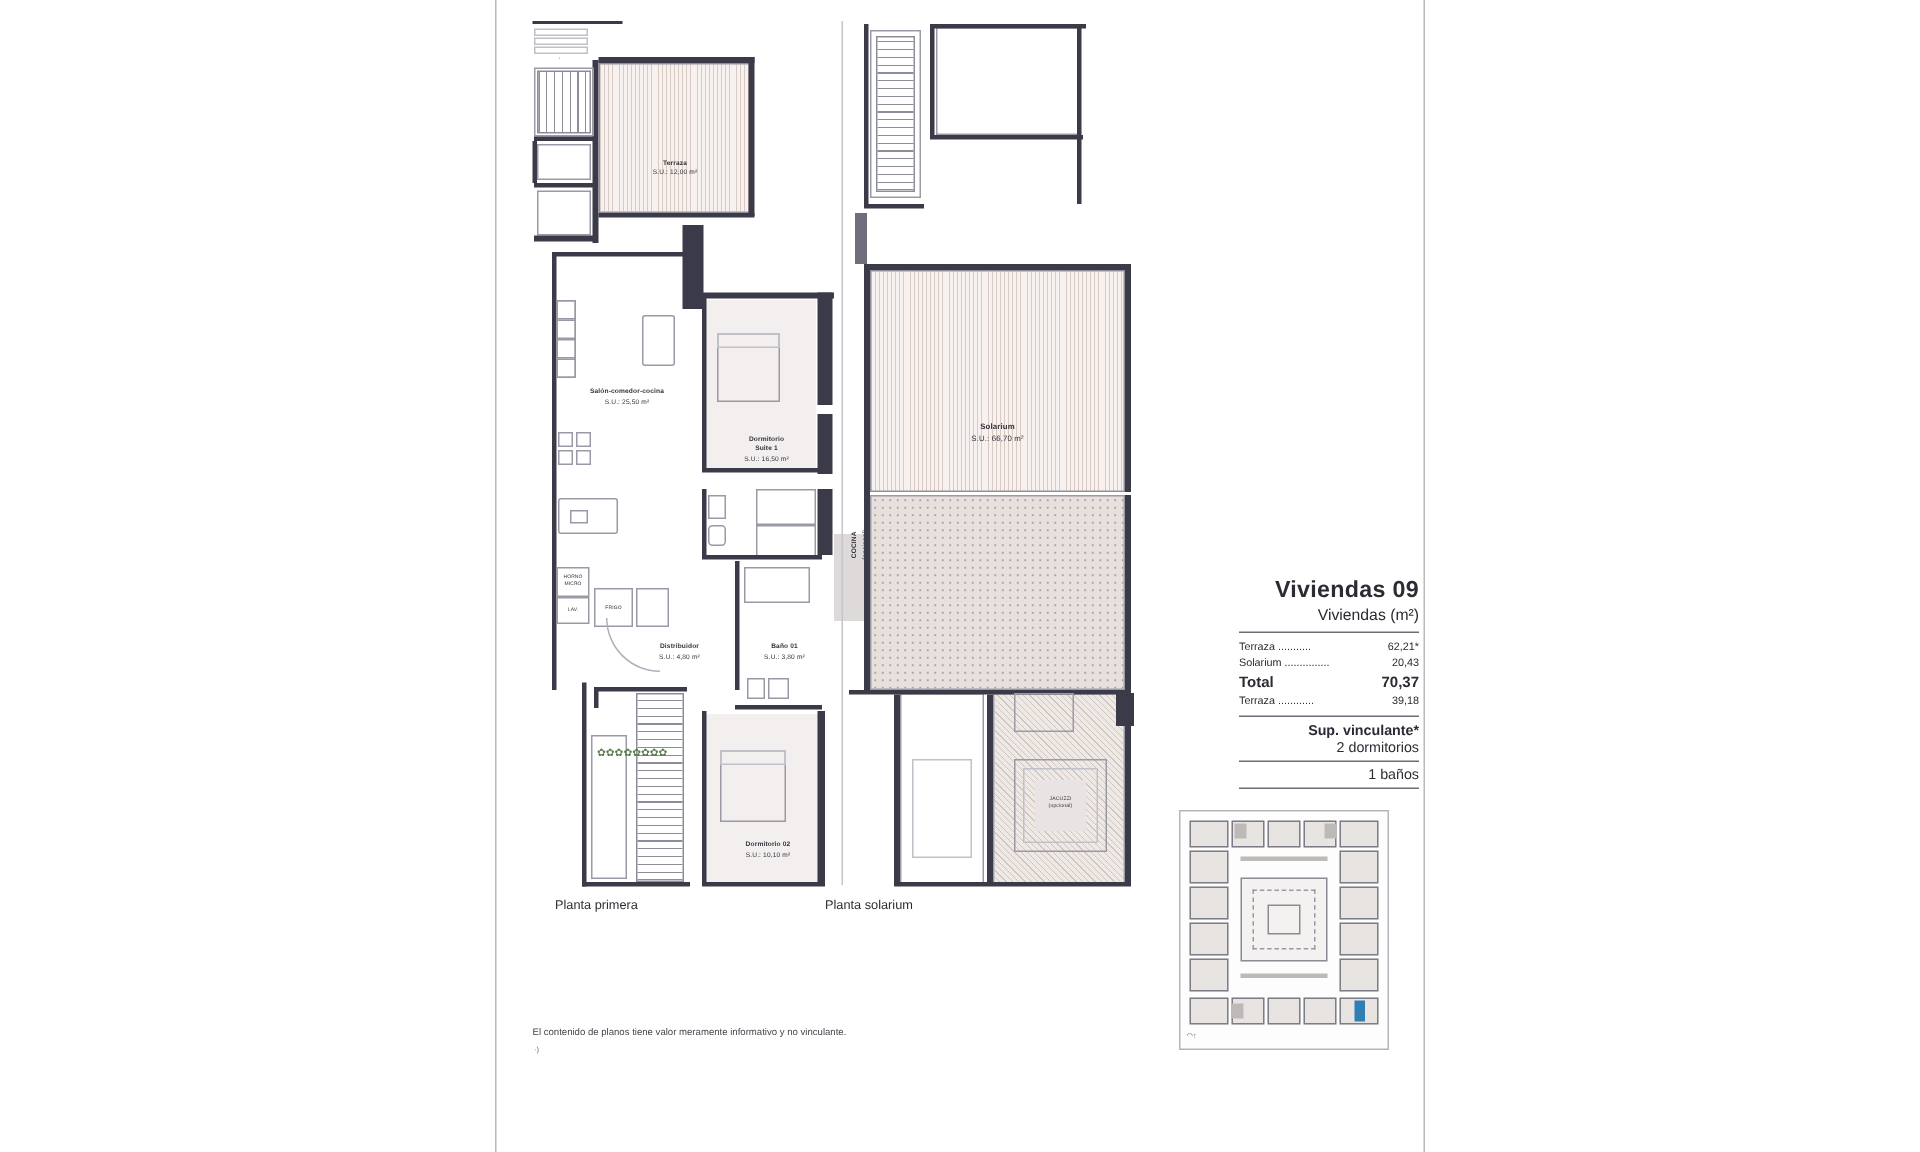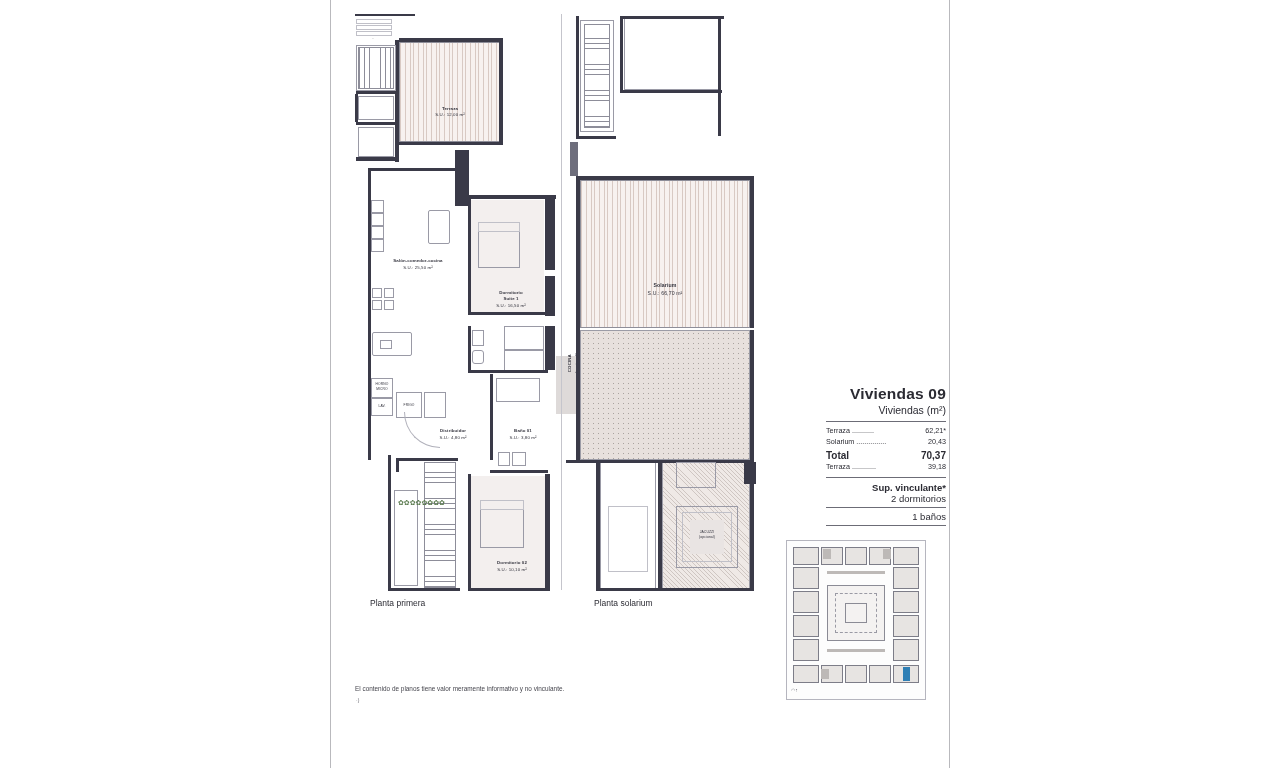--- a/index.html
+++ b/index.html
@@ -290,21 +290,21 @@
     <div class="thin" style="left:600px; top:462px; width:56px; height:128px;"></div>
     <div class="thin2" style="left:608px; top:506px; width:40px; height:66px;"></div>
     <div class="wall" style="left:596px; top:460px; width:62px; height:3px;"></div>
     <div class="wall" style="left:596px; top:463px; width:4px; height:127px;"></div>
     <div class="wall" style="left:596px; top:588px; width:62px; height:3px;"></div>
     <div class="wall" style="left:566px; top:460px; width:30px; height:3px;"></div>
 
     <div class="thin" style="left:676px; top:462px; width:40px; height:26px;"></div>
     <div class="wall" style="left:744px; top:462px; width:12px; height:22px;"></div>
 
-    <div class="plan-title" style="left:594px; top:598px;">Planta solarium</div>
+    <div class="plan-title" style="left:550px; top:598px;">Planta solarium</div>
   </div>
 
   <div class="info">
     <div class="h1">Viviendas 09</div>
     <div class="h2">Viviendas (m²)</div>
     <div class="rule"></div>
     <div class="row" style="display:flex; justify-content:space-between;">
       <span>Terraza ...........</span>
       <span>62,21*</span>
     </div>

